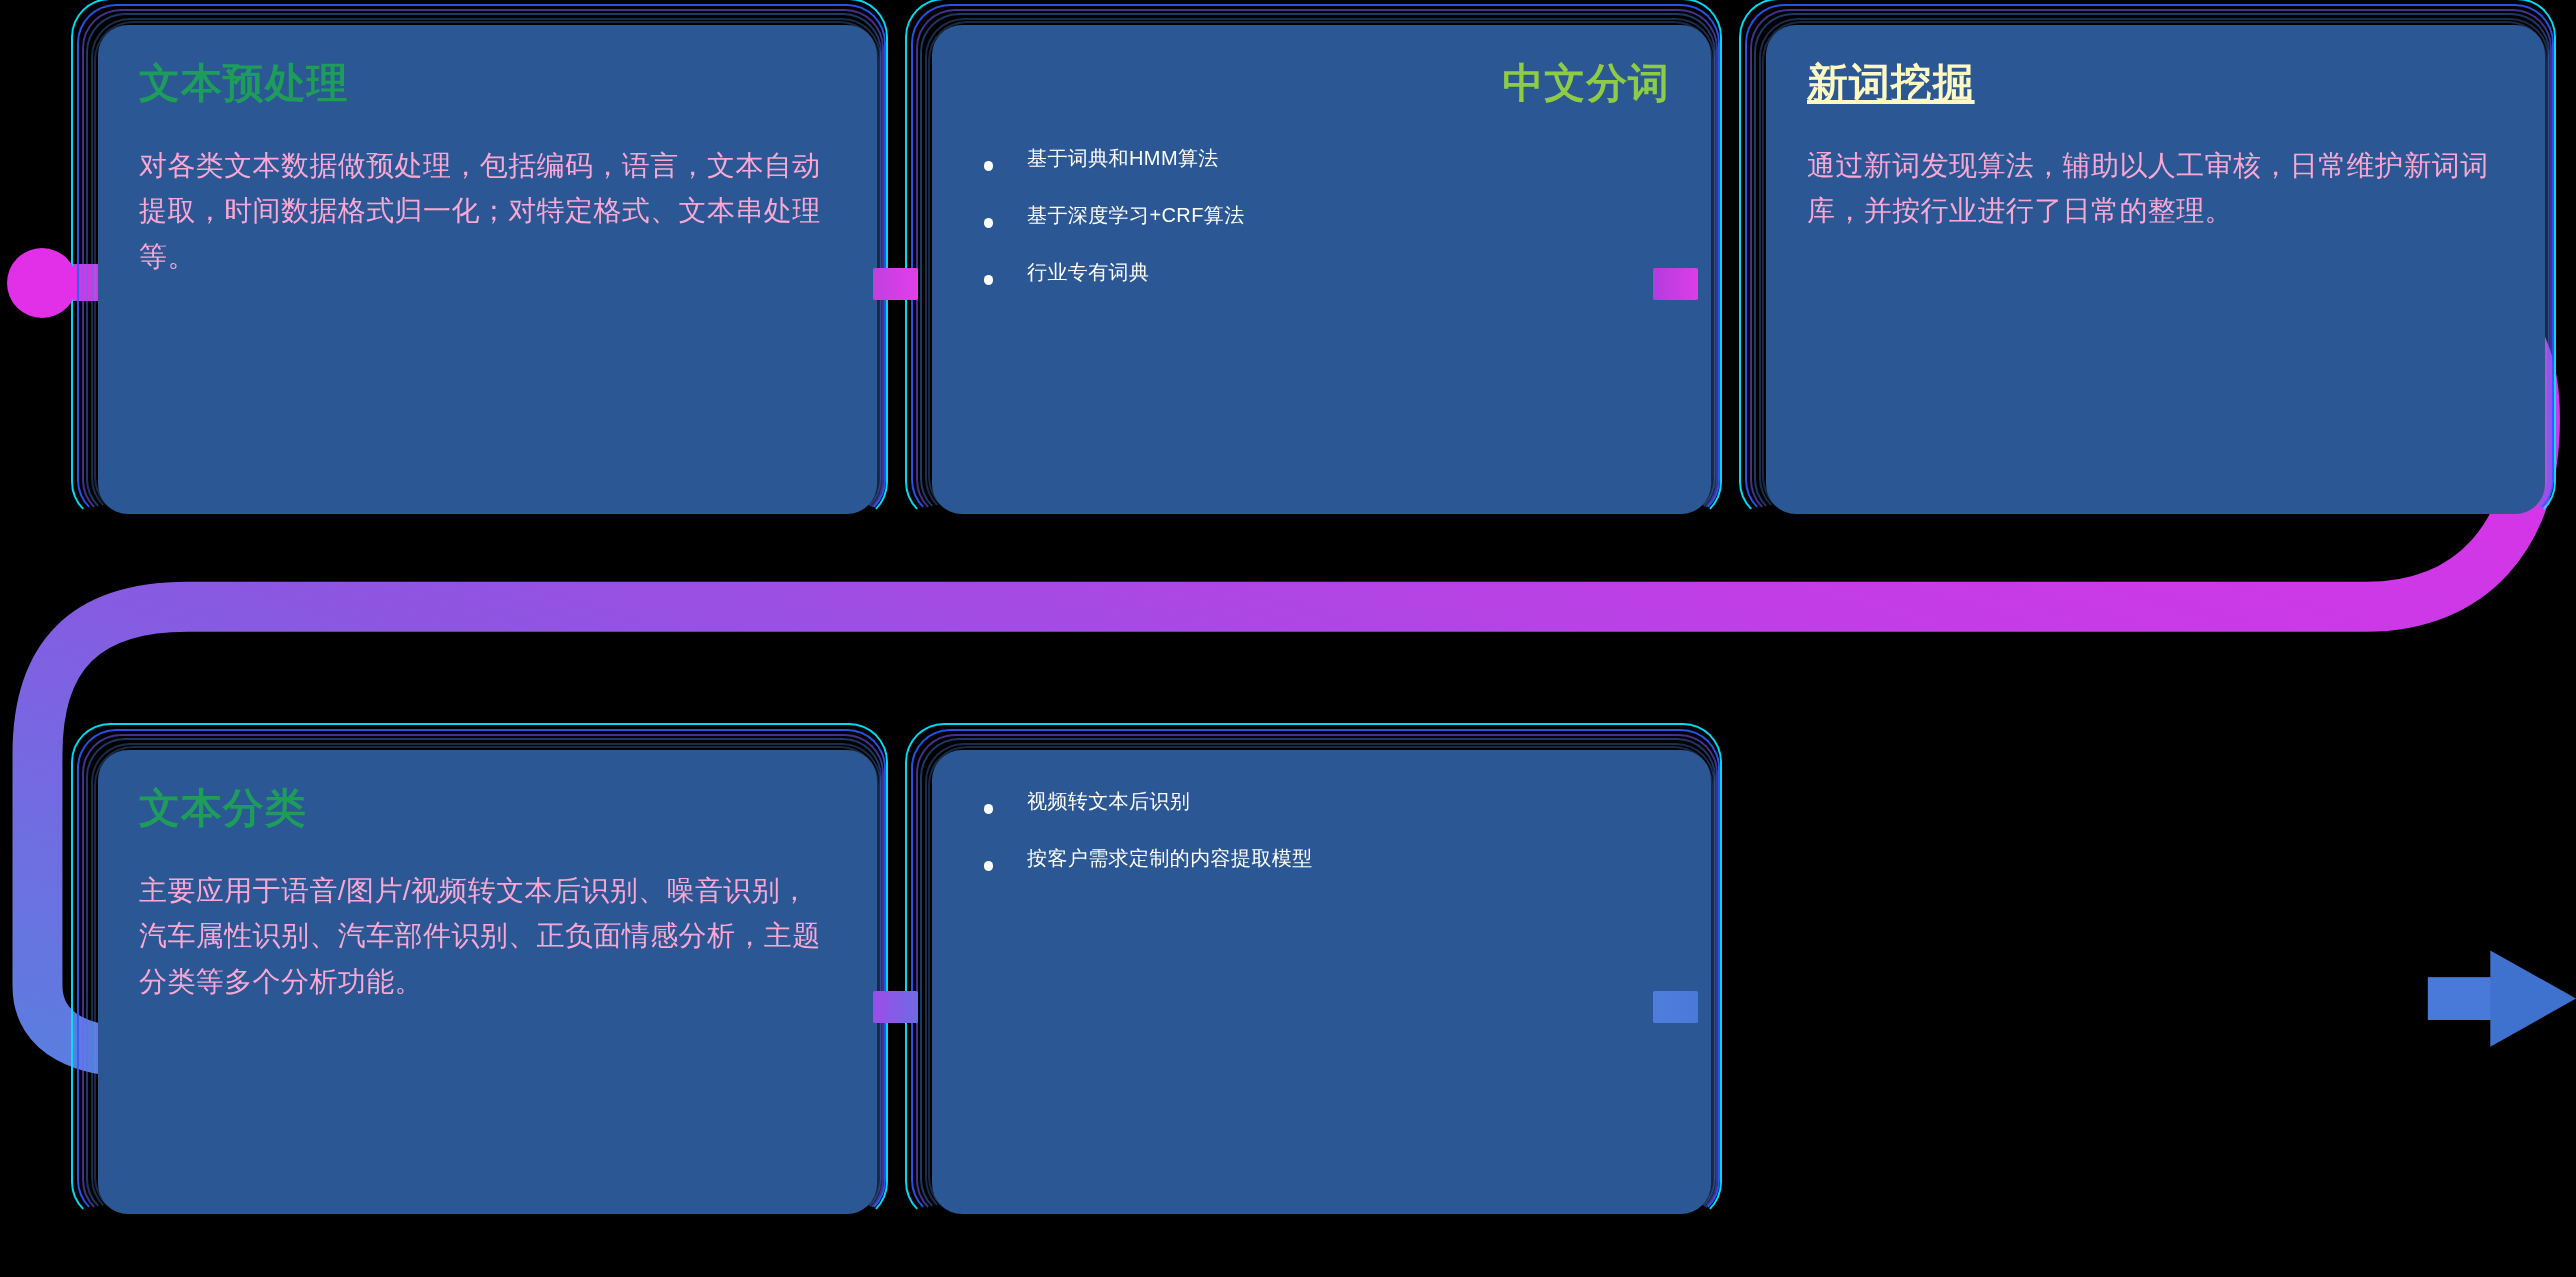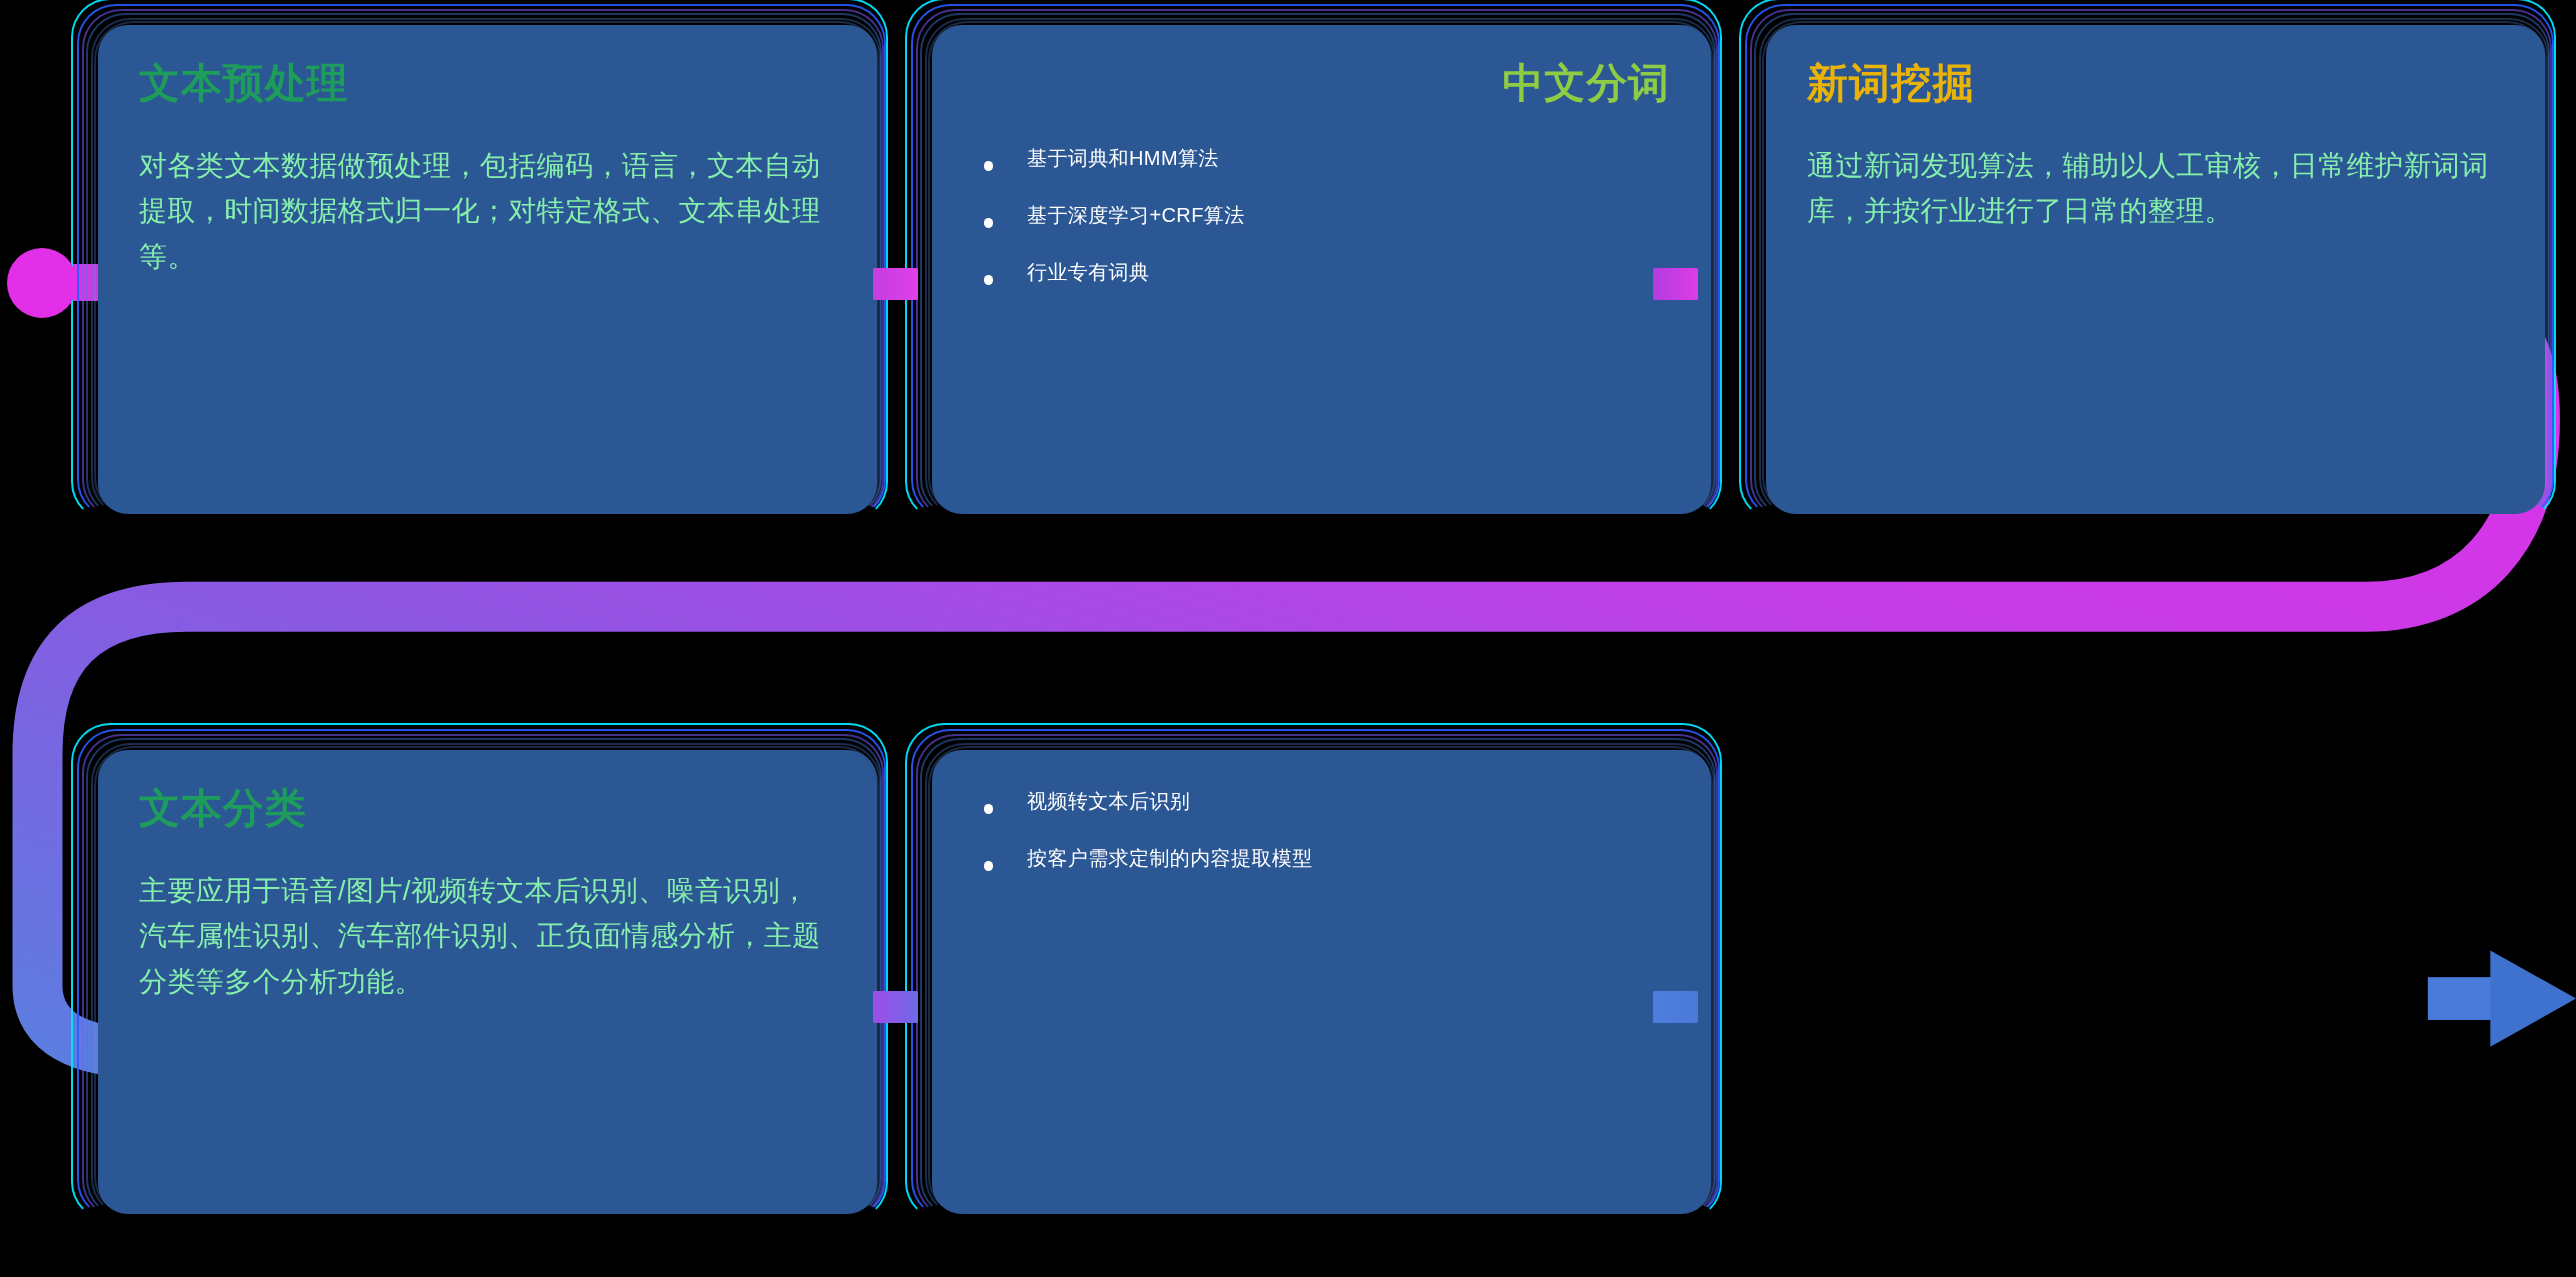--- a/index.html
+++ b/index.html
@@ -40,24 +40,24 @@
     z-index:2;
   }
   #row2 .card{min-height:464px;}
 
   .card-title{
     font-size:41px;font-weight:bold;line-height:1.1;
     letter-spacing:0.9px;margin:0 0 37px 0;
   }
   .t-green{color:#1d9c5c;}
   .t-lime{color:#8ecc46;text-align:right;}
-  .t-yellow{color:#eab308;}
+  .t-yellow{color:#fef9c3;text-decoration:underline;}
 
   .card-body{
-    color:#86efac;font-size:28px;line-height:1.62;
+    color:#f9a8d4;font-size:28px;line-height:1.62;
     font-weight:400;letter-spacing:0.4px;margin:0;white-space:pre-line;
   }
 
   ul.bullets{list-style:none;margin:0;padding:0;}
   ul.bullets li{
     color:#fff;font-size:20px;line-height:1.5;letter-spacing:0.4px;
     position:relative;padding-left:54px;margin-bottom:27px;
   }
   ul.bullets li .dot{
     position:absolute;left:10.7px;top:18px;

